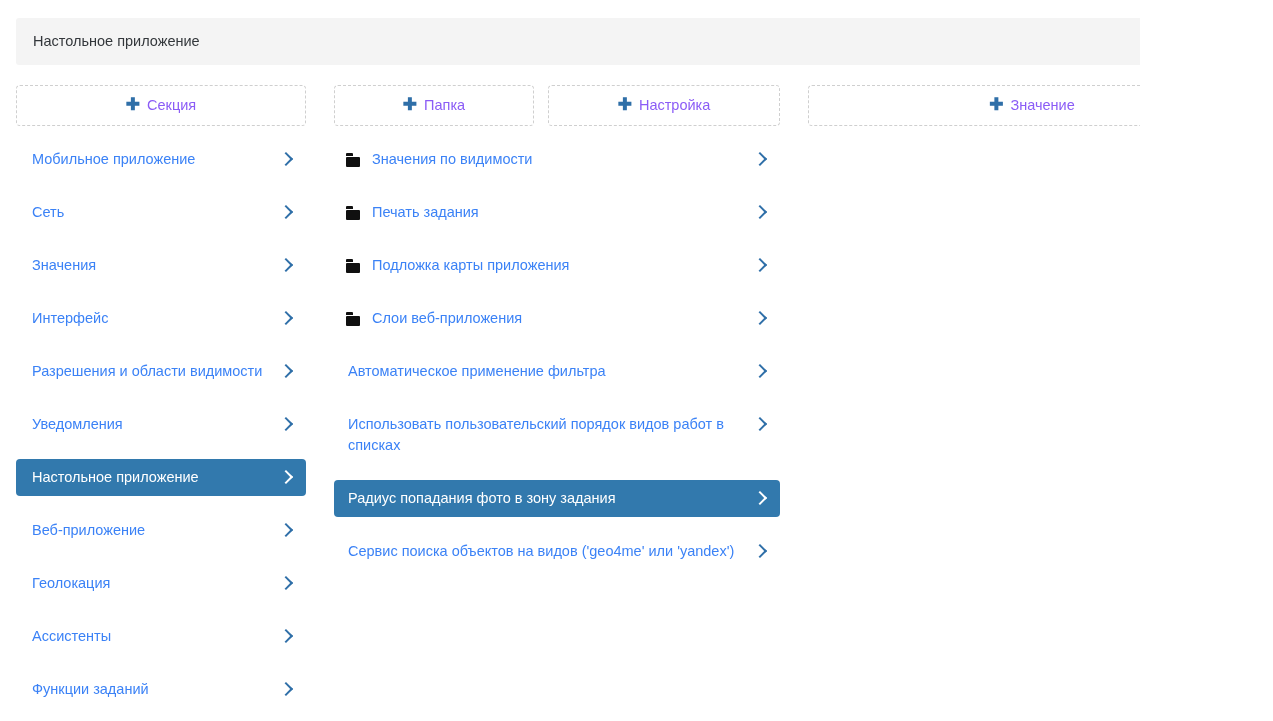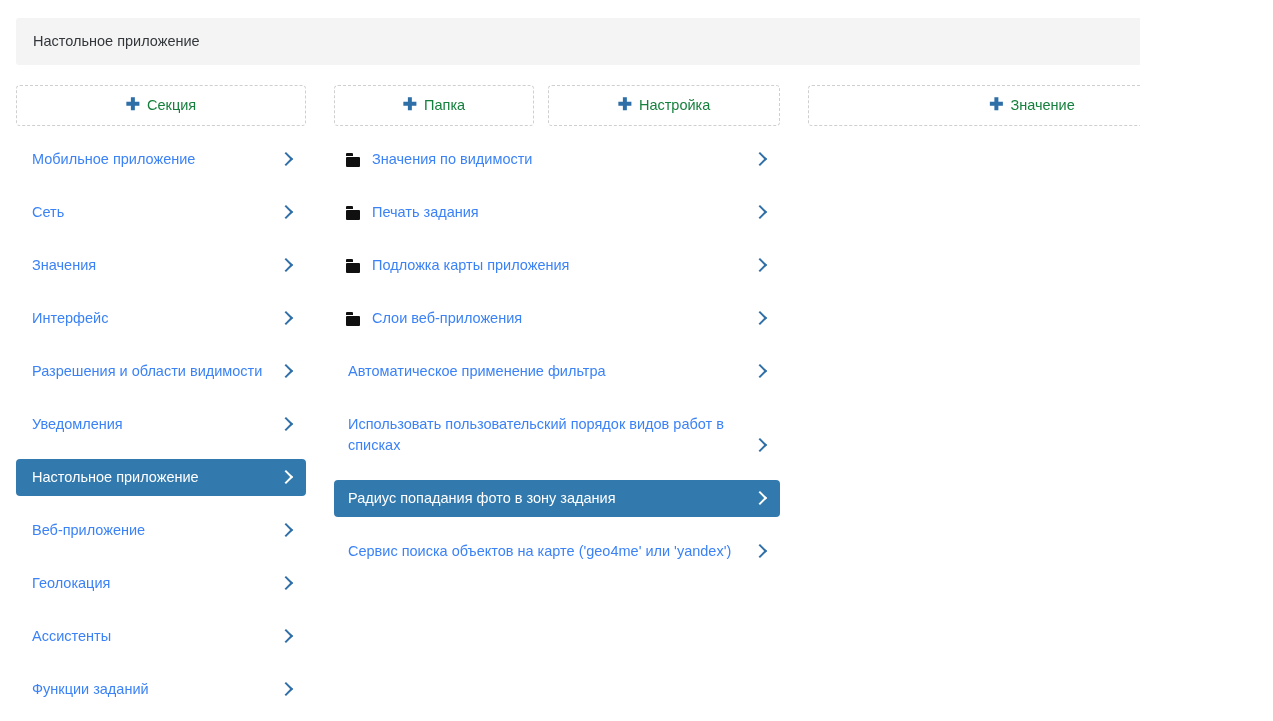--- a/index.html
+++ b/index.html
@@ -73,21 +73,21 @@
   }
   .add-btn .plus {
     color: #2f6fa8;
     font-size: 17px;
     font-weight: bold;
     line-height: 1;
     position: relative;
     top: -1px;
   }
   .add-btn .lbl {
-    color: #15803d;
+    color: #8b5cf6;
     font-size: 14.5px;
     line-height: 1;
   }
   .add-btn.w-sections { width: 290px; }
   .add-btn.w-folders  { width: 200px; }
   .add-btn.w-settings { width: 232px; }
   .add-btn.w-values   { width: 448px; }
 
   
   .list { margin-top: 15px; }
@@ -160,21 +160,21 @@
     left: 0;
     top: 8px;
     width: 14px;
     height: 10px;
     background: #101010;
     border-radius: 1px;
   }
 
   
   .row.mid { padding-left: 12px; }
-  .row.mid.plain { padding-left: 14px; align-items: flex-end; }
+  .row.mid.plain { padding-left: 14px; }
 
   
   .value-block { margin-top: 30px; padding-left: 2px; }
   .value-label {
     color: #7b7b7b;
     font-size: 13.5px;
     line-height: 18px;
   }
   .value-text {
     color: #2b2b2b;
@@ -285,21 +285,21 @@
           </div>
           <div class="row mid plain">
             <div class="row-label">Использовать пользовательский порядок видов работ в списках</div>
             <div class="chev"></div>
           </div>
           <div class="row mid plain selected">
             <div class="row-label">Радиус попадания фото в зону задания</div>
             <div class="chev"></div>
           </div>
           <div class="row mid plain">
-            <div class="row-label">Сервис поиска объектов на карте ('geo4me' или 'yandex')</div>
+            <div class="row-label">Сервис поиска объектов на видов ('geo4me' или 'yandex')</div>
             <div class="chev"></div>
           </div>
         </div>
     </div>
 
     <div class="col col-values">
       <div class="add-btn w-values">
         <span class="plus">✚</span>
         <span class="lbl">Значение</span>
       </div>

